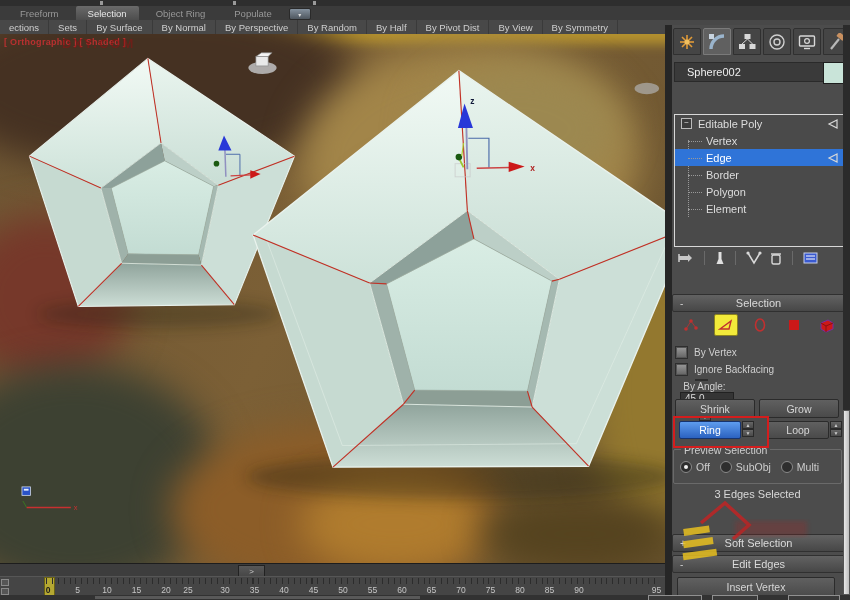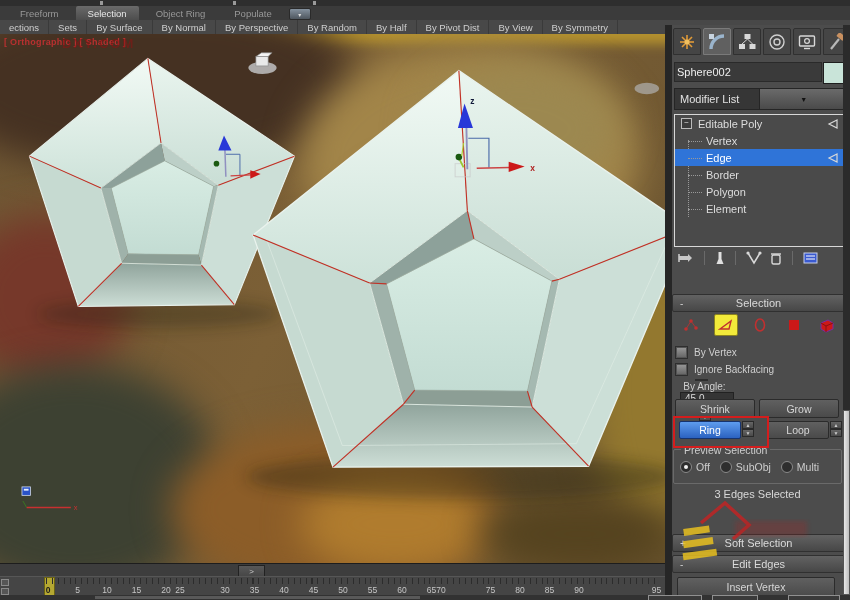--- a/index.html
+++ b/index.html
@@ -36,21 +36,21 @@
   .ruler-icons i{display:block;width:6px;height:5px;border:1px solid #8a8a8a;background:#565656;margin-bottom:2px;}
   .bottom-strip{position:absolute;left:0;top:595px;width:850px;height:5px;background:#323232;z-index:9;}
   .bottom-strip .bar{position:absolute;left:95px;top:1px;width:325px;height:3px;background:#8a8a8a;opacity:.45;}
   .bottom-strip .bt{position:absolute;top:0;height:4px;border:1px solid #909090;background:#3a3a3a;}
   
   .panel{position:absolute;left:665px;top:25px;width:185px;height:575px;background:#4c4c4c;z-index:2;}
   .panel-gap{position:absolute;left:0;top:0;width:7px;height:575px;background:#262626;}
   .ptabs{position:absolute;left:8px;top:3px;height:27px;display:flex;}
   .ptab{width:26px;height:25px;margin-right:2px;display:flex;align-items:center;justify-content:center;background:#454545;border:1px solid #303030;border-radius:2px 2px 0 0;}
   .ptab.active{background:#606060;border-color:#7a7a7a;}
-  .namefield{position:absolute;left:9px;top:37px;width:144px;height:18px;background:#3a3a3a;border:1px solid #2a2a2a;color:#eee;font-size:11px;display:flex;align-items:center;padding-left:2px;}
+  .namefield{position:absolute;left:9px;top:37px;width:144px;height:18px;background:#3a3a3a;border:1px solid #2a2a2a;color:#eee;font-size:11px;display:flex;align-items:center;padding-left:12px;}
   .swatch{position:absolute;left:158px;top:37px;width:20px;height:20px;background:#c9e4d9;border:1px solid #1e1e1e;}
   .modlist{position:absolute;left:9px;top:63px;width:168px;height:20px;background:#363636;border:1px solid #252525;color:#e2e2e2;font-size:11px;display:flex;align-items:center;}
   .modlist span{flex:1;padding-left:5px;}
   .modlist .arrow{width:18px;height:100%;background:linear-gradient(#6a6a6a,#4a4a4a);border-left:1px solid #252525;display:flex;align-items:center;justify-content:center;color:#111;font-size:7px;}
   .stackbox{position:absolute;left:9px;top:89px;width:169px;height:131px;background:#4a4a4a;border:1px solid #d8d8d8;overflow:hidden;}
   .srow{height:17px;display:flex;align-items:center;font-size:11px;color:#ddd;position:relative;padding-left:6px;}
   .srow.sel{background:#2f74d8;color:#fff;}
   .srow .minus{width:9px;height:9px;border:1px solid #bbb;background:#3c3c3c;color:#ddd;font-size:8px;line-height:7px;text-align:center;margin-right:6px;}
   .srow .tree{width:14px;margin-left:7px;margin-right:4px;border-bottom:1px dotted #999;height:1px;}
   .srow .sarrow{position:absolute;right:5px;top:3px;}
@@ -263,30 +263,30 @@
       <i></i>
     </div>
   <div class="tmark"></div>
   <div class="ticks"></div>
   <div id="ruler-labels">
       <span class="tlabel cur" style="left: 48px;">0</span>
       <span class="tlabel" style="left: 77.5px;">5</span>
       <span class="tlabel" style="left: 107px;">10</span>
       <span class="tlabel" style="left: 136.5px;">15</span>
       <span class="tlabel" style="left: 166px;">20</span>
-      <span class="tlabel" style="left: 180px;">25</span>
+      <span class="tlabel" style="left: 188px;">25</span>
       <span class="tlabel" style="left: 225px;">30</span>
       <span class="tlabel" style="left: 254.5px;">35</span>
       <span class="tlabel" style="left: 284px;">40</span>
       <span class="tlabel" style="left: 313.5px;">45</span>
       <span class="tlabel" style="left: 343px;">50</span>
       <span class="tlabel" style="left: 372.5px;">55</span>
       <span class="tlabel" style="left: 402px;">60</span>
       <span class="tlabel" style="left: 431.5px;">65</span>
-      <span class="tlabel" style="left: 441px;">70</span>
+      <span class="tlabel" style="left: 461px;">70</span>
       <span class="tlabel" style="left: 490.5px;">75</span>
       <span class="tlabel" style="left: 520px;">80</span>
       <span class="tlabel" style="left: 549.5px;">85</span>
       <span class="tlabel" style="left: 579px;">90</span>
       <span class="tlabel" style="left: 608.5px; margin-left: 48px;">95</span>
     </div>
 </div>
 <div class="bottom-strip">
   <div class="bar"></div>
   <div class="bt" style="left:648px;width:52px;"></div>
@@ -345,24 +345,20 @@
       <svg width="18" height="18">
         <rect x="9" y="1" width="8" height="5" rx="1" fill="#c89060" transform="rotate(40 13 3.5)"></rect>
         <line x1="11" y1="6" x2="3" y2="16" stroke="#b8b8b8" stroke-width="2.2"></line>
       </svg>
     </div>
   </div>
 
   <div class="namefield">Sphere002</div>
   <div class="swatch"></div>
 
-  <div class="modlist">
-    <span>Modifier List</span>
-    <span class="arrow">▼</span>
-  </div>
 
   <div class="stackbox">
     <div class="treeline"></div>
     <div id="stack-rows">
         <div class="srow">
           <span class="minus">−</span>
           <span>Editable Poly</span>
           <span class="sarrow"><svg width="12" height="12">
               <polygon points="10,2 2,6 10,10" fill="none" stroke="#d8d8d8" stroke-width="1.2"></polygon>
             </svg></span>

